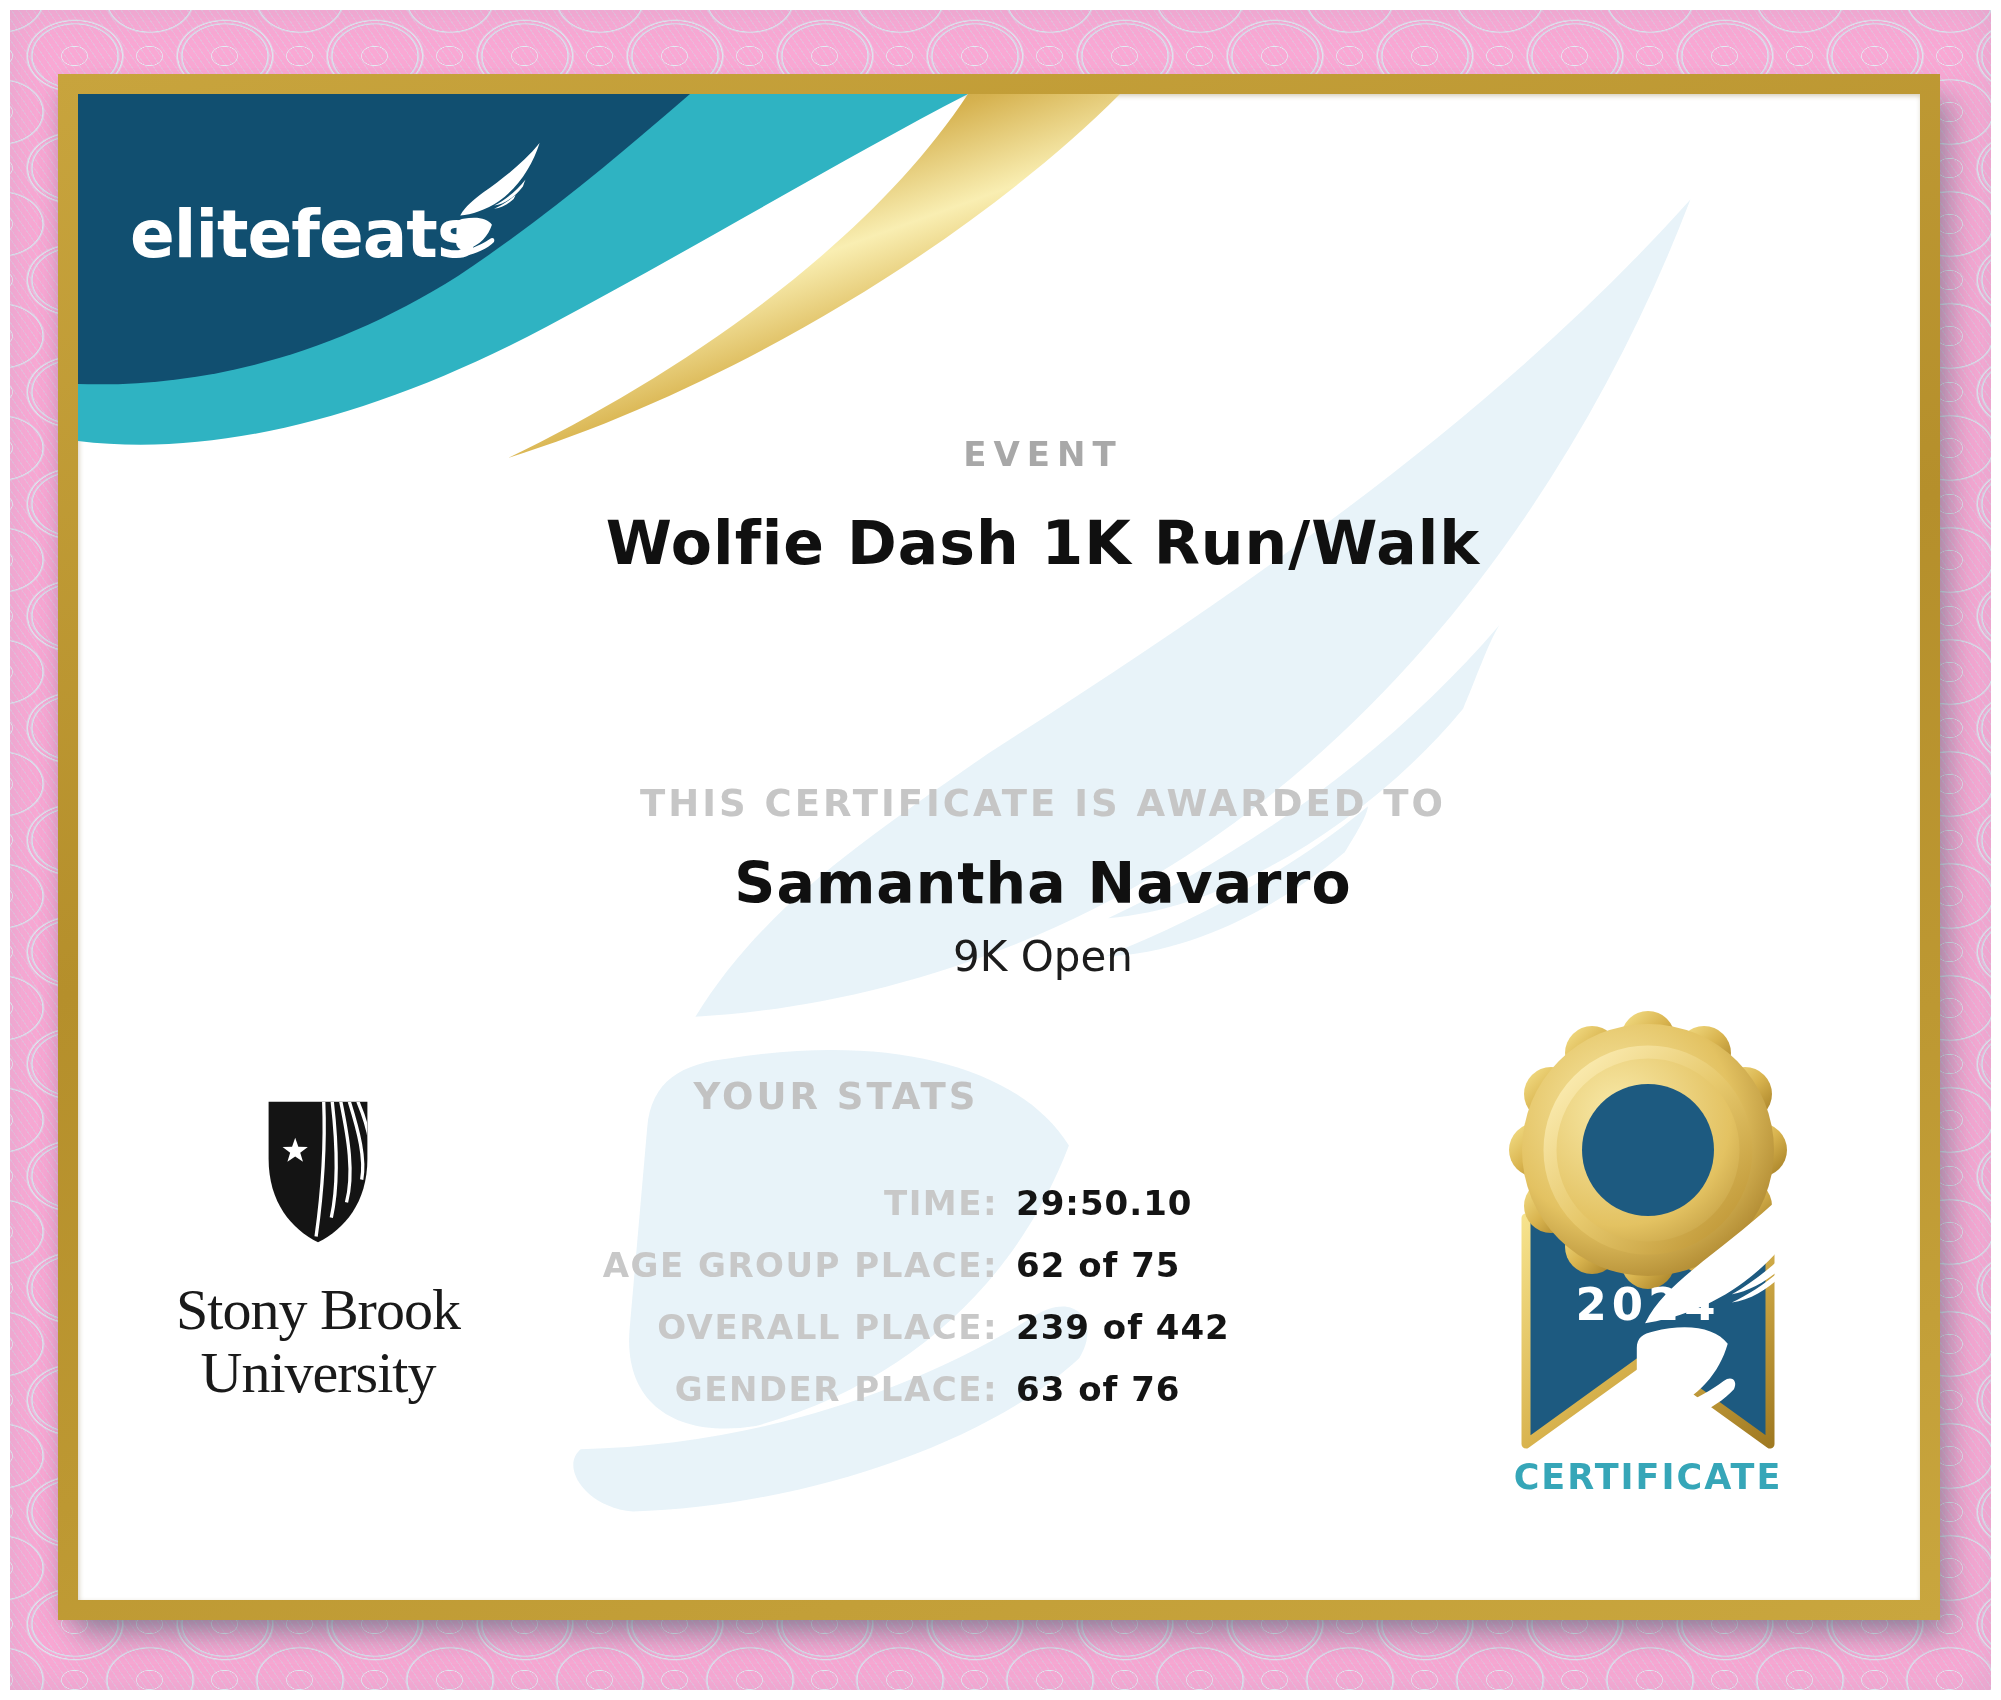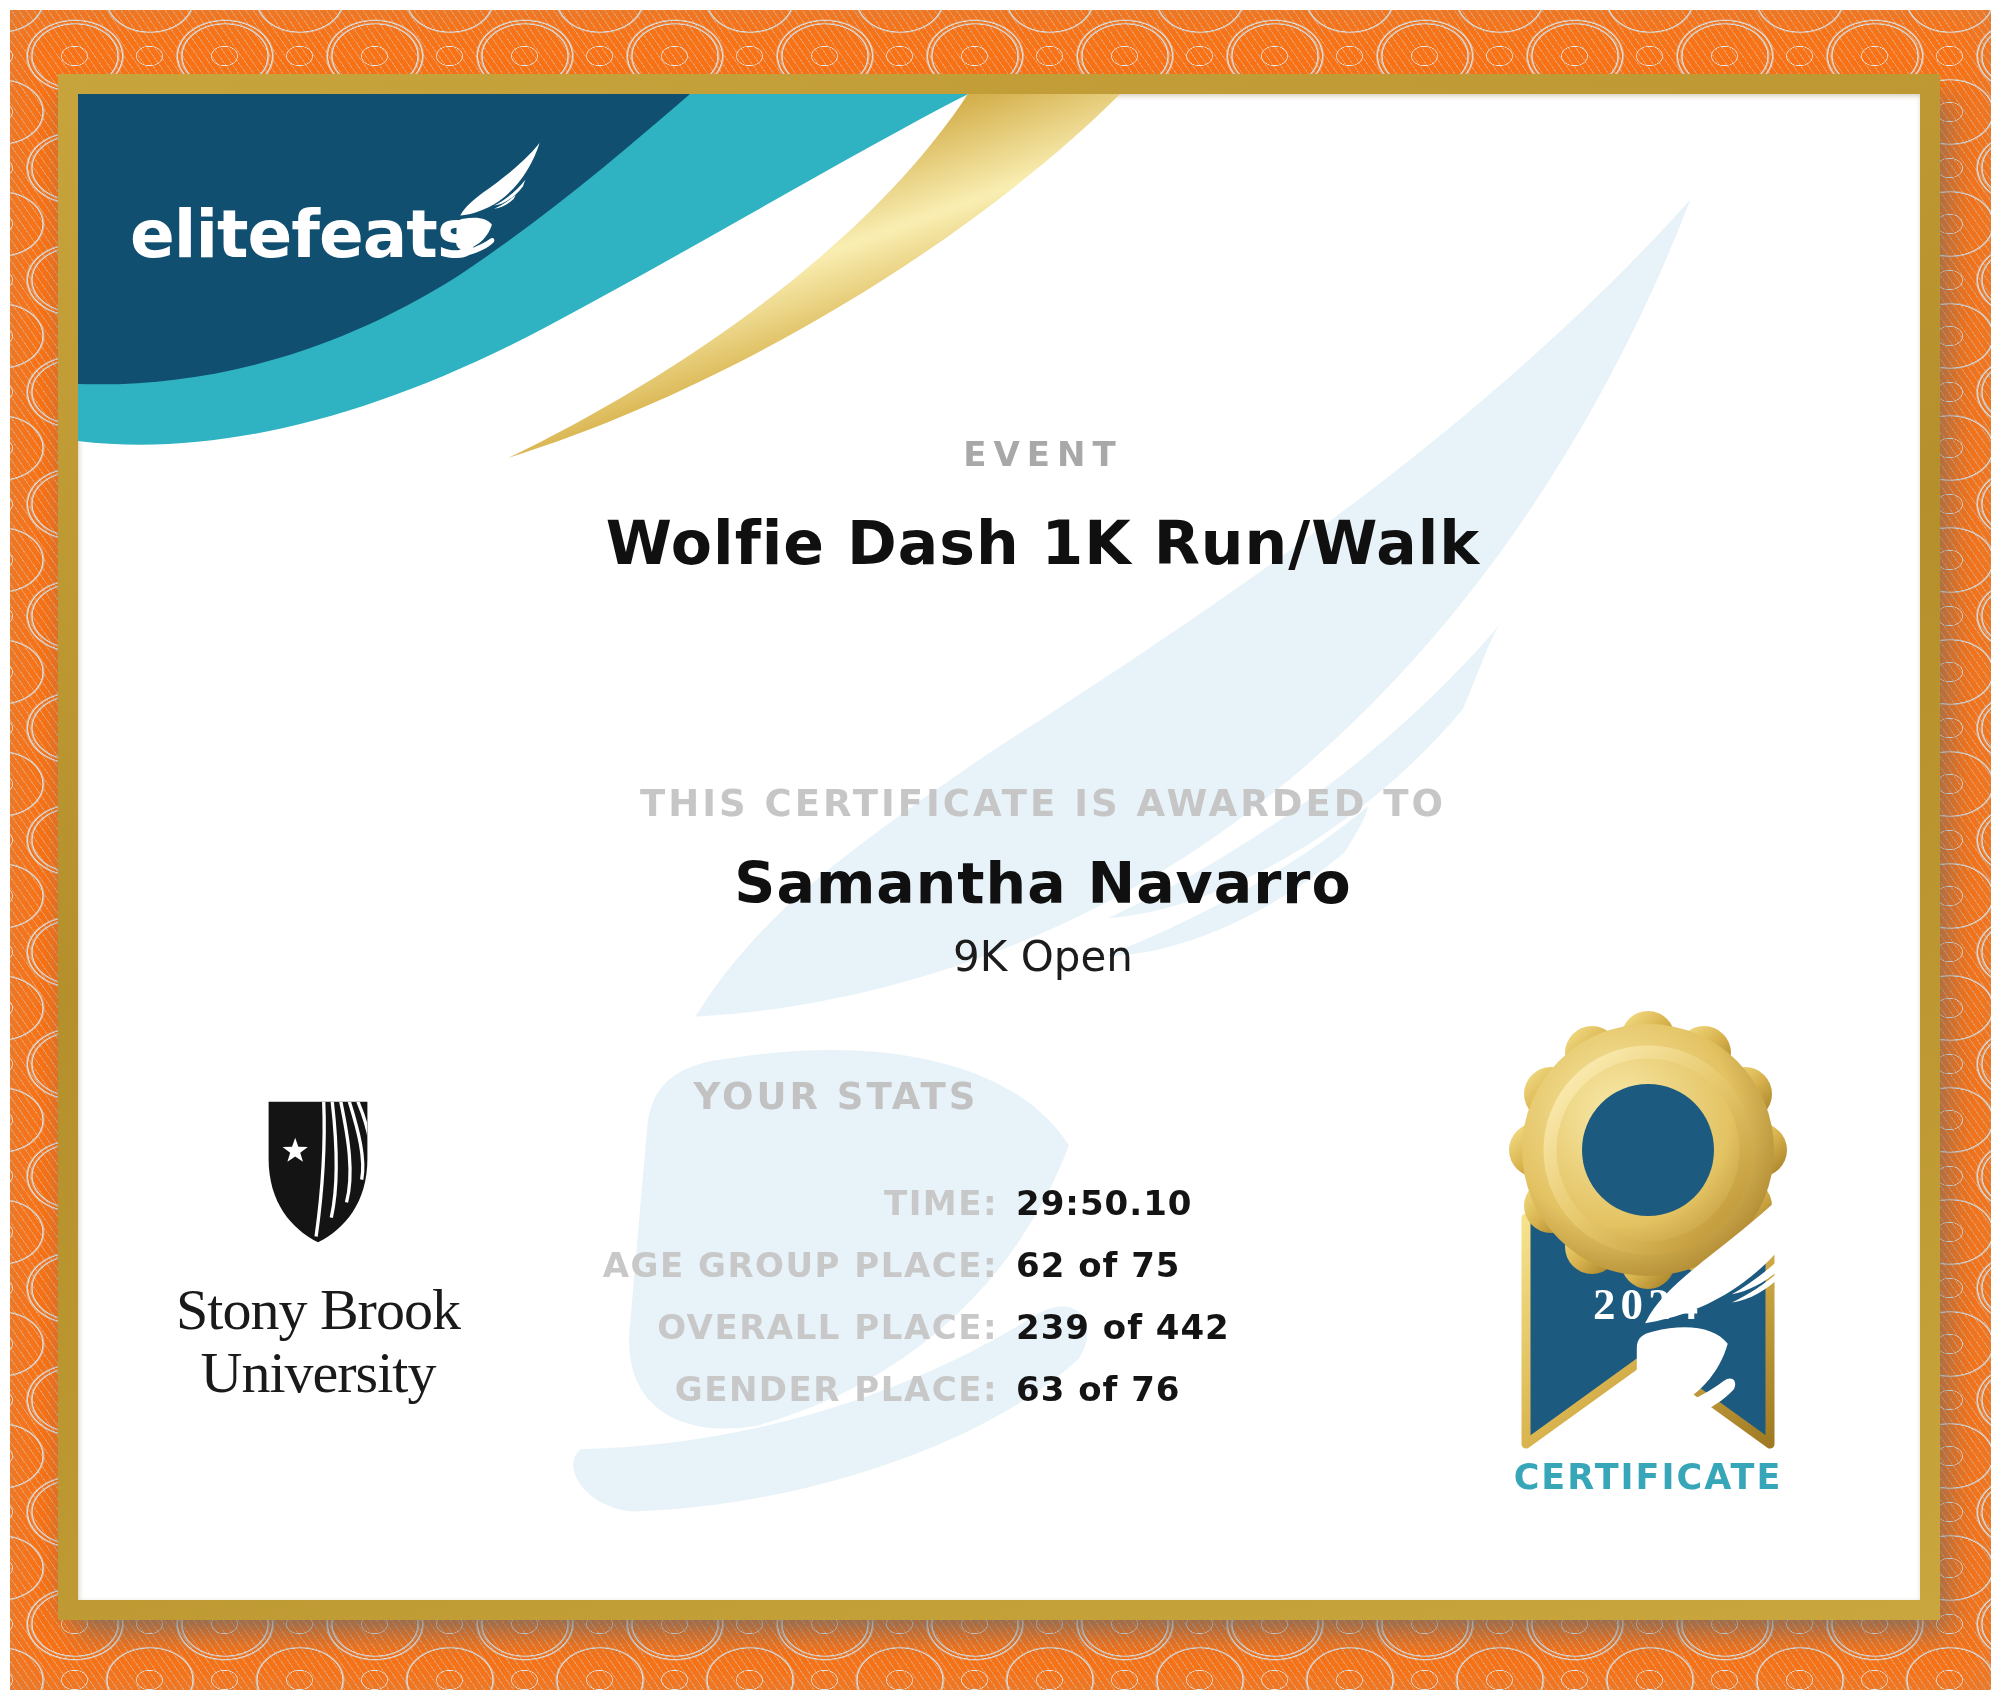--- a/index.html
+++ b/index.html
@@ -1,18 +1,18 @@
 <!DOCTYPE html>
 <html><head>
 <meta charset="utf-8">
 <style>
   html,body{margin:0;padding:0;background:#ffffff;}
   .page{
     position:relative;width:2001px;height:1700px;overflow:hidden;
-    background-color:#f97316;
+    background-color:#f9a8d4;
     font-family:"DejaVu Sans","Liberation Sans",sans-serif;
   }
   
   .guilloche{
     position:absolute;inset:0;
     background-image:
       radial-gradient(closest-side, rgba(0,0,0,0) 56%, #d5e6ef 57%, rgba(0,0,0,0) 60%, rgba(0,0,0,0) 62%, #dcebf2 63%, rgba(0,0,0,0) 66%),
       radial-gradient(closest-side, rgba(0,0,0,0) 56%, #d9e9f1 57%, rgba(0,0,0,0) 60%),
       radial-gradient(closest-side, rgba(0,0,0,0) 33%, #e3eff5 34%, rgba(0,0,0,0) 37%),
       repeating-linear-gradient(55deg, rgba(205,224,234,.35) 0 1px, rgba(0,0,0,0) 1px 6px);
@@ -53,21 +53,21 @@
   .stat-value{text-align:left;color:#141414;font-weight:bold;font-size:34px;padding-left:18px;letter-spacing:1px;}
   .sbu{position:absolute;left:40px;top:1002px;width:400px;text-align:center;}
   .sbu-shield{width:114px;height:152px;display:inline-block;}
   .sbu-name{
     margin-top:26px;font-family:"Liberation Serif","DejaVu Serif",serif;
     font-size:58px;color:#1a1a1a;line-height:63px;letter-spacing:-1px;font-weight:500;
   }
   .badge{position:absolute;left:1370px;top:866px;width:400px;height:580px;}
   .badge-year{
     position:absolute;left:1370px;top:1184px;width:400px;text-align:center;
-    color:#ffffff;font-size:45px;font-weight:bold;letter-spacing:5px;font-family:Liberation Serif, serif;
+    color:#ffffff;font-size:45px;font-weight:bold;letter-spacing:5px;
   }
   .badge-caption{
     position:absolute;left:1370px;top:1362px;width:400px;text-align:center;
     color:#36a6b8;font-weight:bold;font-size:35px;letter-spacing:2px;line-height:42px;
   }
 </style>
 </head>
 <body>
 
 <div class="page">

